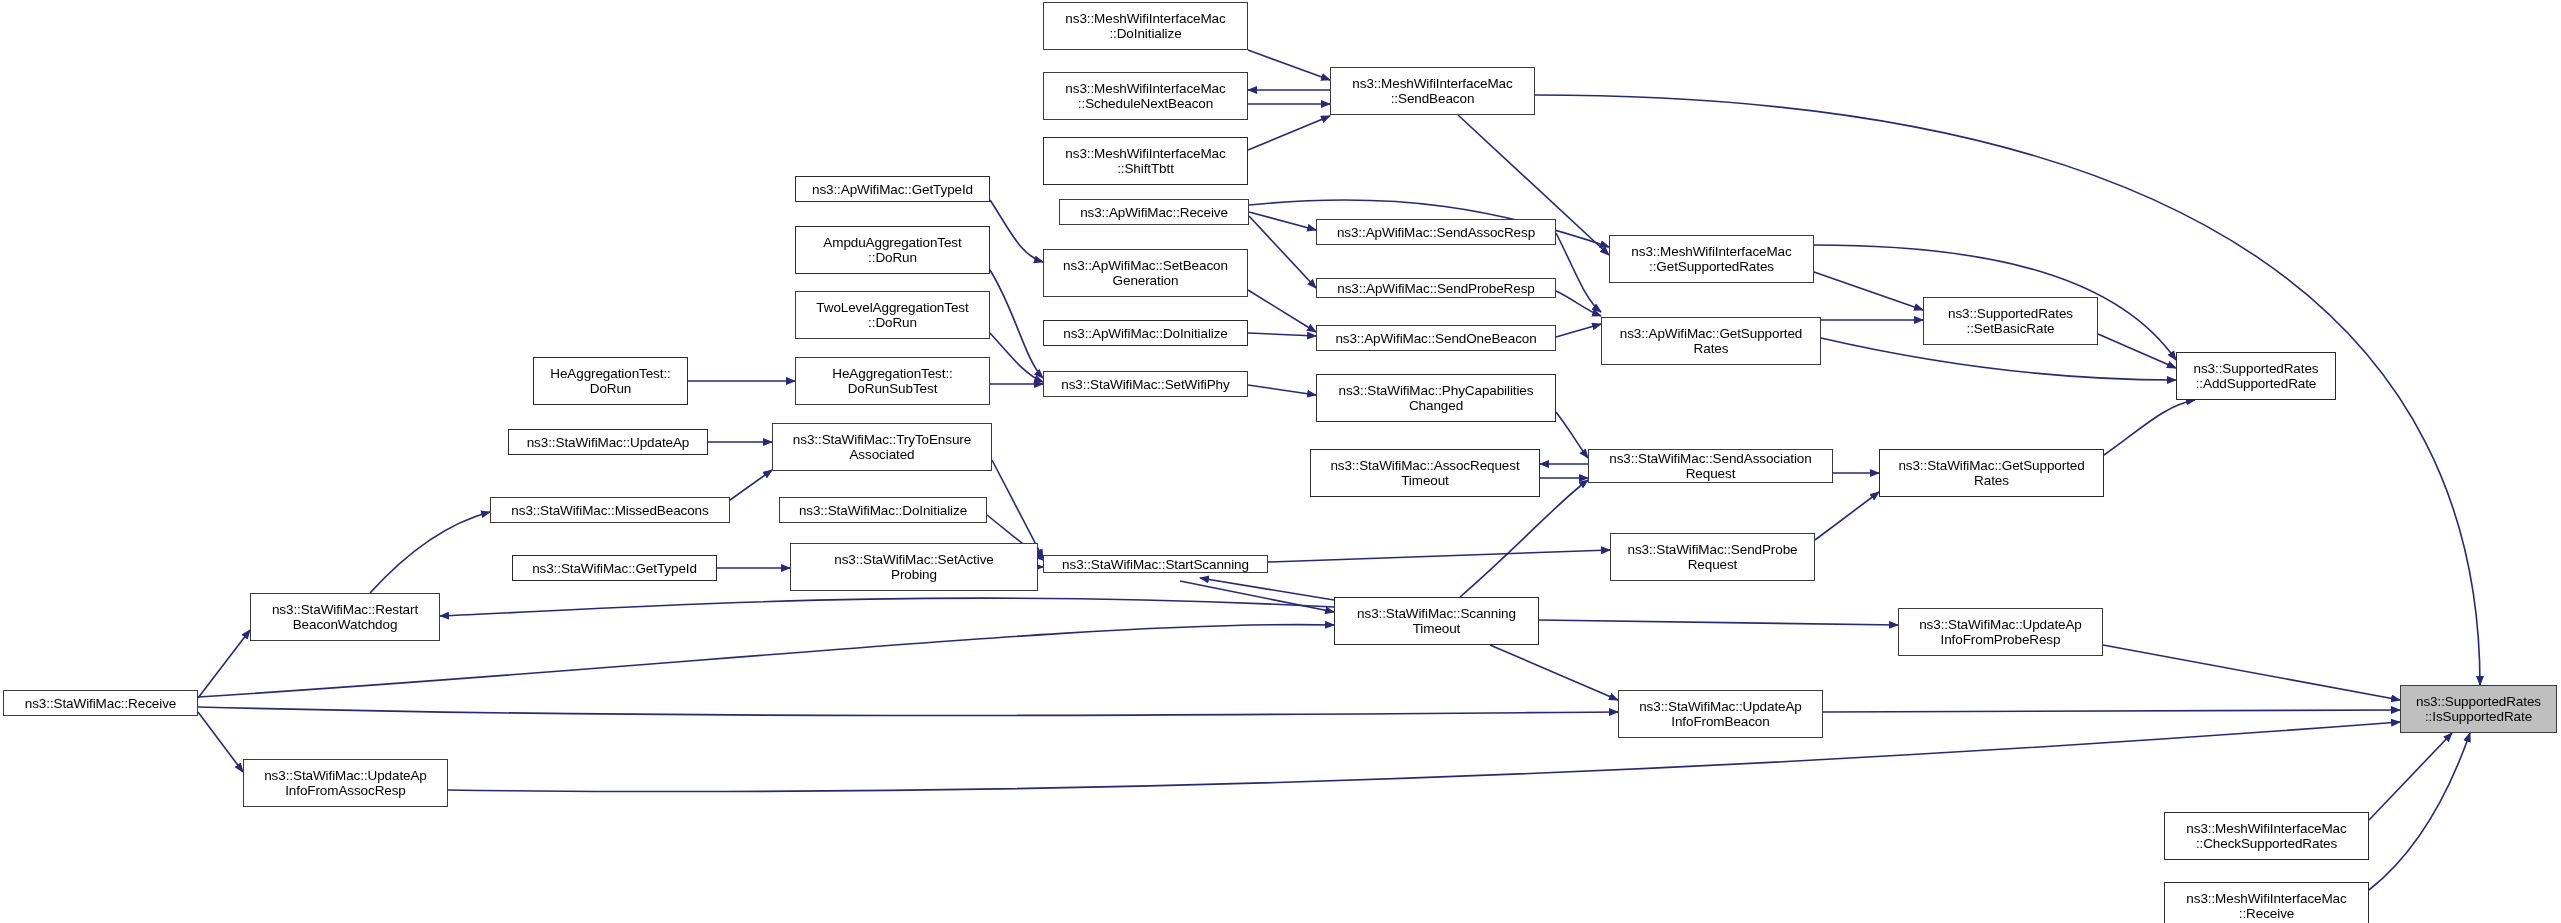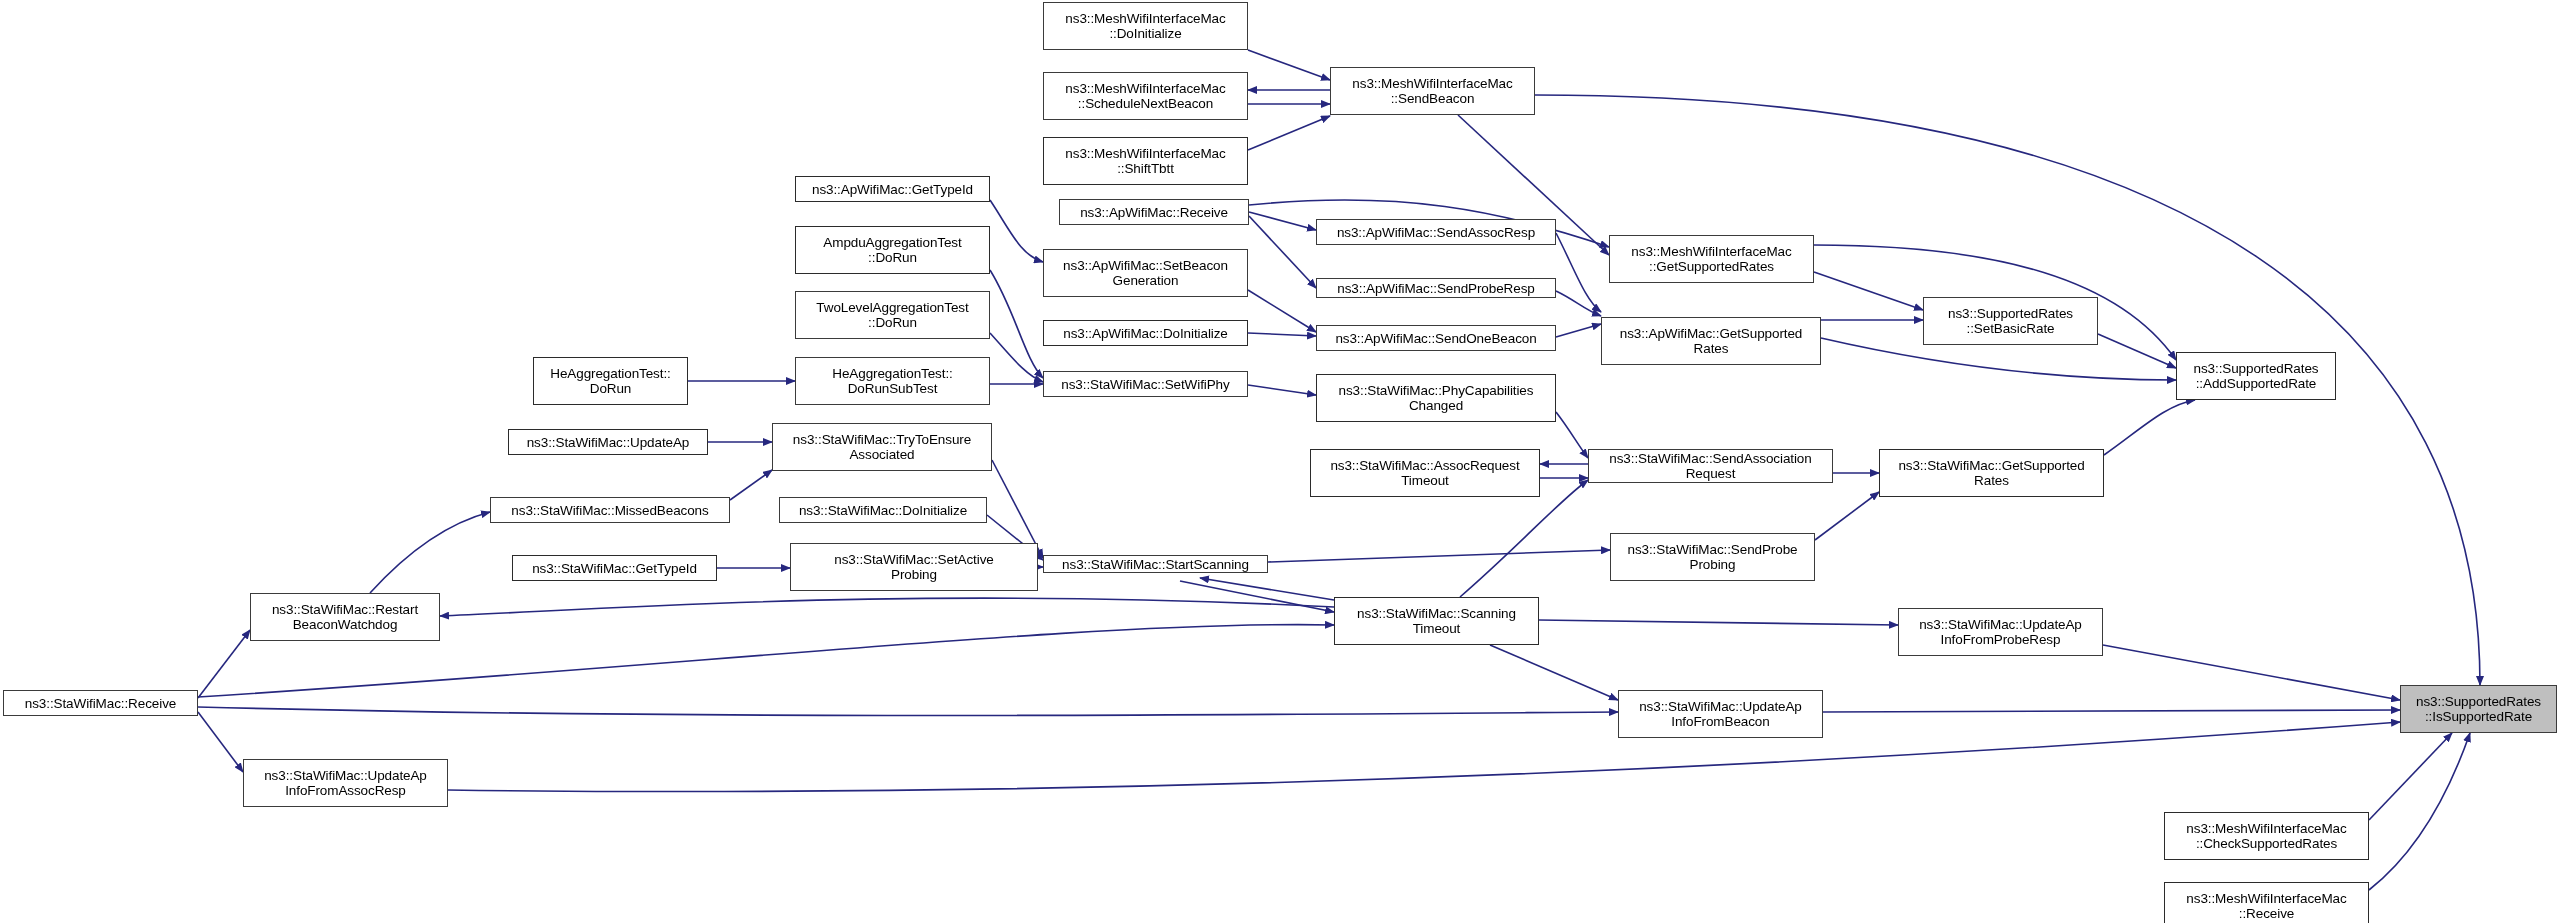--- a/index.html
+++ b/index.html
@@ -155,21 +155,21 @@
 ::SetBasicRate</div>
       <div class="node" style="left: 2176px; top: 352px; width: 160px; height: 48px;">ns3::SupportedRates
 ::AddSupportedRate</div>
       <div class="node" style="left: 1310px; top: 449px; width: 230px; height: 48px;">ns3::StaWifiMac::AssocRequest
 Timeout</div>
       <div class="node thick" style="left: 1588px; top: 449px; width: 245px; height: 34px;">ns3::StaWifiMac::SendAssociation
 Request</div>
       <div class="node" style="left: 1879px; top: 449px; width: 225px; height: 48px;">ns3::StaWifiMac::GetSupported
 Rates</div>
       <div class="node thick" style="left: 1610px; top: 533px; width: 205px; height: 48px;">ns3::StaWifiMac::SendProbe
-Probing</div>
+Request</div>
       <div class="node" style="left: 508px; top: 429px; width: 200px; height: 26px;">ns3::StaWifiMac::UpdateAp</div>
       <div class="node thick" style="left: 772px; top: 423px; width: 220px; height: 48px;">ns3::StaWifiMac::TryToEnsure
 Associated</div>
       <div class="node thick" style="left: 490px; top: 497px; width: 240px; height: 26px;">ns3::StaWifiMac::MissedBeacons</div>
       <div class="node thick" style="left: 779px; top: 497px; width: 208px; height: 26px;">ns3::StaWifiMac::DoInitialize</div>
       <div class="node" style="left: 512px; top: 555px; width: 205px; height: 26px;">ns3::StaWifiMac::GetTypeId</div>
       <div class="node thick" style="left: 790px; top: 543px; width: 248px; height: 48px;">ns3::StaWifiMac::SetActive
 Probing</div>
       <div class="node thick" style="left: 1043px; top: 555px; width: 225px; height: 14px;">ns3::StaWifiMac::StartScanning</div>
       <div class="node" style="left: 1334px; top: 597px; width: 205px; height: 48px;">ns3::StaWifiMac::Scanning

